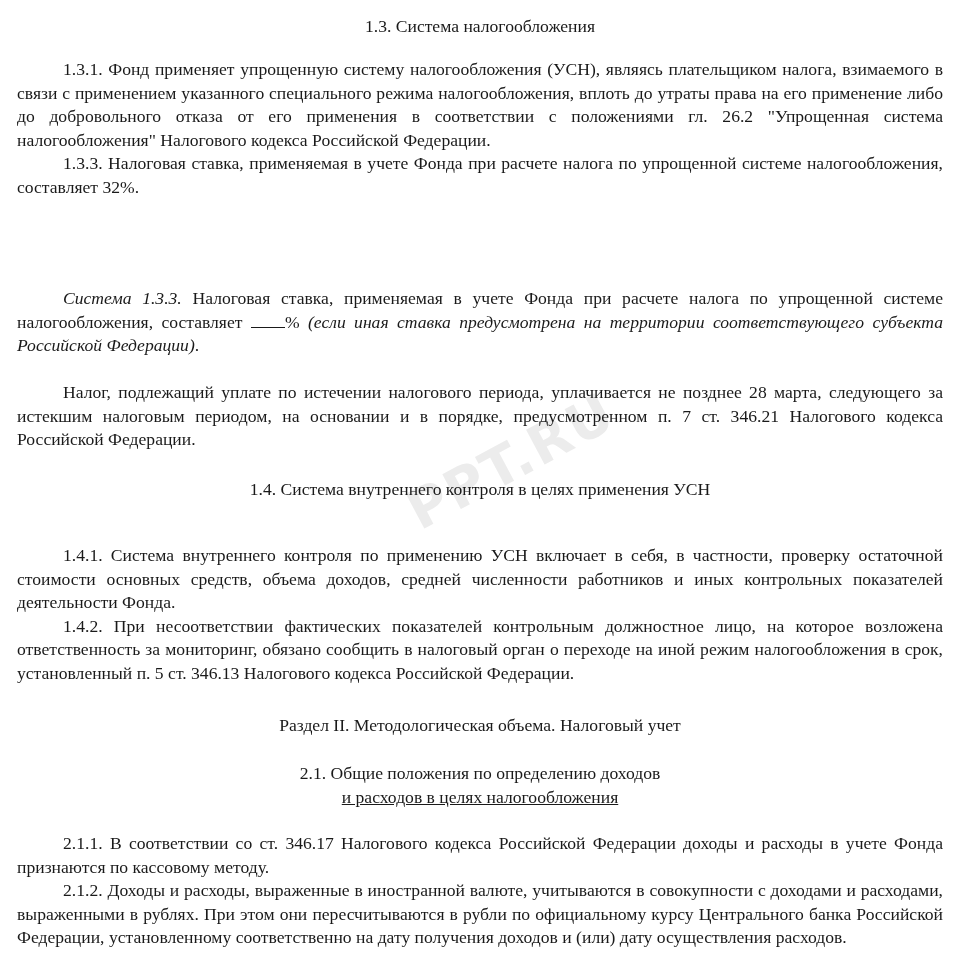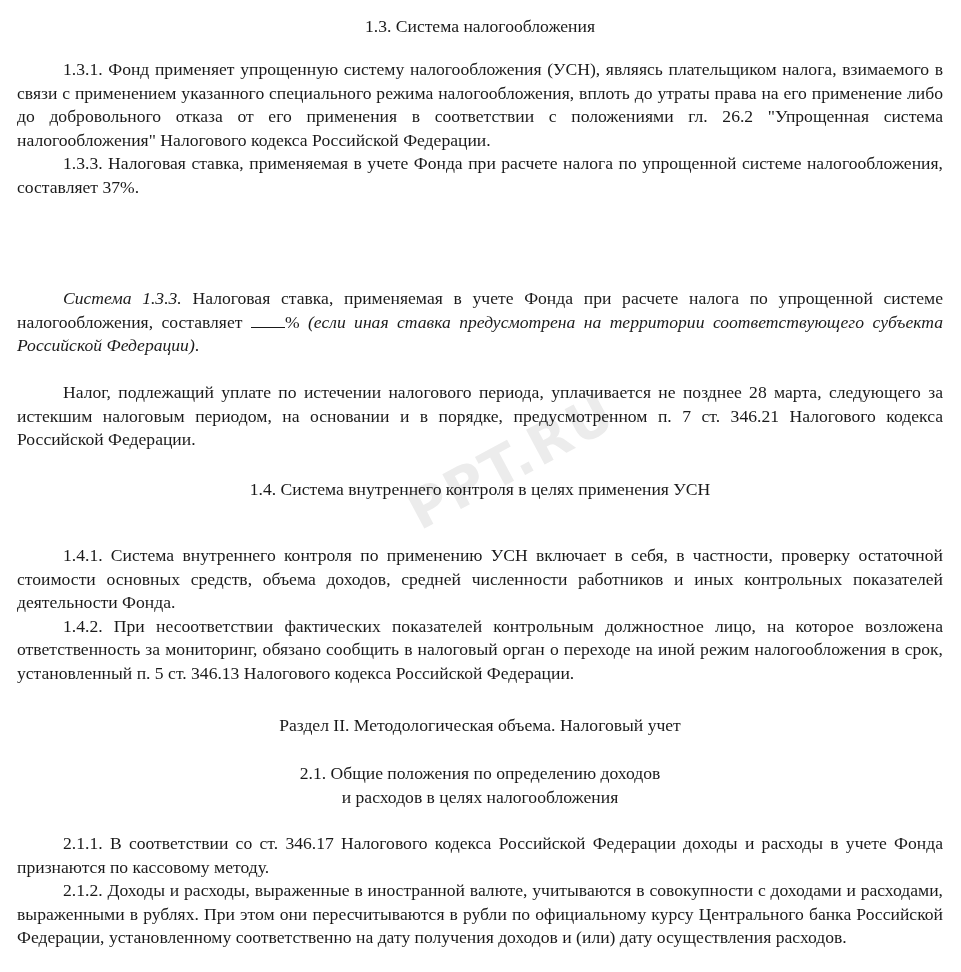--- a/index.html
+++ b/index.html
@@ -23,40 +23,40 @@
 </head>
 <body>
 
 <div class="watermark">PPT.RU</div>
 
 <div class="page">
   <div class="abs heading" style="top:15px;">1.3. Система налогообложения</div>
 
   <div class="abs" style="top:58px;">
     <p class="para">1.3.1. Фонд применяет упрощенную систему налогообложения (УСН), являясь плательщиком налога, взимаемого в связи с применением указанного специального режима налогообложения, вплоть до утраты права на его применение либо до добровольного отказа от его применения в соответствии с положениями гл. 26.2 "Упрощенная система налогообложения" Налогового кодекса Российской Федерации.</p>
-    <p class="para">1.3.3. Налоговая ставка, применяемая в учете Фонда при расчете налога по упрощенной системе налогообложения, составляет 37%.</p>
+    <p class="para">1.3.3. Налоговая ставка, применяемая в учете Фонда при расчете налога по упрощенной системе налогообложения, составляет 32%.</p>
   </div>
 
   <div class="abs" style="top:287px;">
     <p class="para"><span class="ital">Система 1.3.3.</span><span> Налоговая ставка, применяемая в учете Фонда при расчете налога по упрощенной системе налогообложения, составляет </span><span class="blank"></span><span>%</span><span class="ital"> (если иная ставка предусмотрена на территории соответствующего субъекта Российской Федерации)</span><span>.</span></p>
   </div>
 
   <div class="abs" style="top:381px;">
     <p class="para">Налог, подлежащий уплате по истечении налогового периода, уплачивается не позднее 28 марта, следующего за истекшим налоговым периодом, на основании и в порядке, предусмотренном п. 7 ст. 346.21 Налогового кодекса Российской Федерации.</p>
   </div>
 
   <div class="abs heading" style="top:478px;">1.4. Система внутреннего контроля в целях применения УСН</div>
 
   <div class="abs" style="top:544px;">
     <p class="para">1.4.1. Система внутреннего контроля по применению УСН включает в себя, в частности, проверку остаточной стоимости основных средств, объема доходов, средней численности работников и иных контрольных показателей деятельности Фонда.</p>
     <p class="para">1.4.2. При несоответствии фактических показателей контрольным должностное лицо, на которое возложена ответственность за мониторинг, обязано сообщить в налоговый орган о переходе на иной режим налогообложения в срок, установленный п. 5 ст. 346.13 Налогового кодекса Российской Федерации.</p>
   </div>
 
   <div class="abs heading" style="top:714px;">Раздел II. Методологическая объема. Налоговый учет</div>
 
   <div class="abs heading" style="top:762px;">2.1. Общие положения по определению доходов</div>
-  <div class="abs heading" style="top:786px;">и расходов в целях налогообложения</div>
+  <div class="abs heading" style="top:786px;text-decoration:underline;">и расходов в целях налогообложения</div>
 
   <div class="abs" style="top:832px;">
     <p class="para">2.1.1. В соответствии со ст. 346.17 Налогового кодекса Российской Федерации доходы и расходы в учете Фонда признаются по кассовому методу.</p>
     <p class="para">2.1.2. Доходы и расходы, выраженные в иностранной валюте, учитываются в совокупности с доходами и расходами, выраженными в рублях. При этом они пересчитываются в рубли по официальному курсу Центрального банка Российской Федерации, установленному соответственно на дату получения доходов и (или) дату осуществления расходов.</p>
   </div>
 </div>
 
 </body></html>

